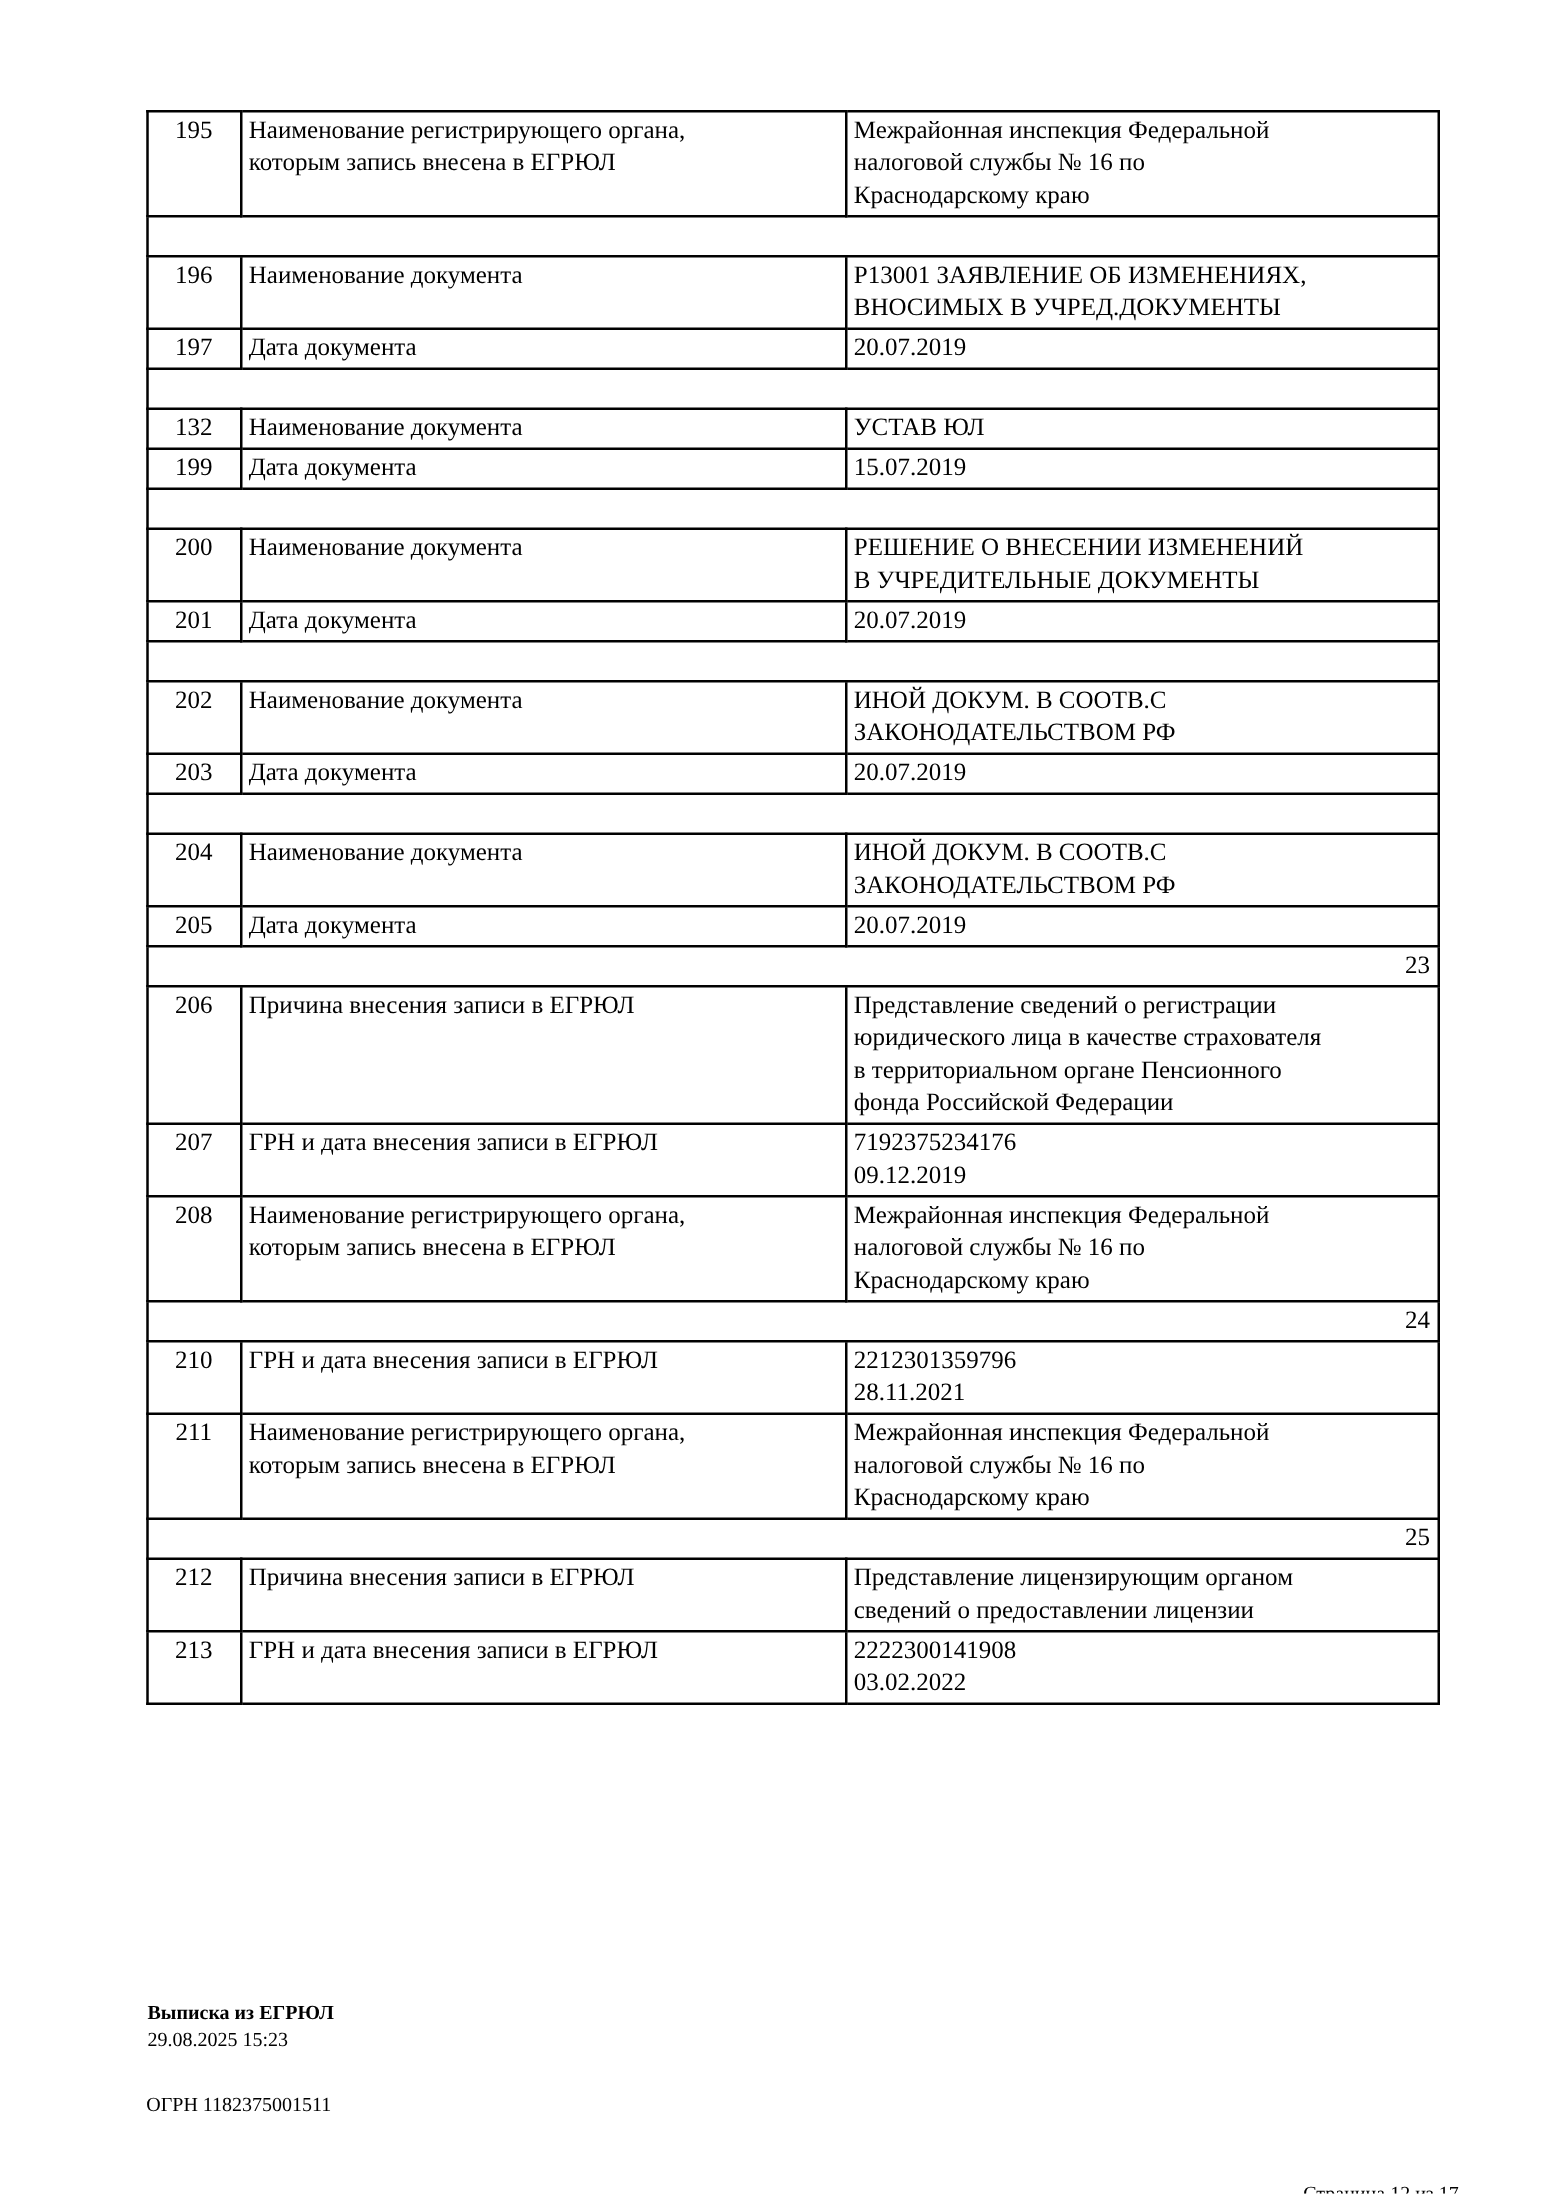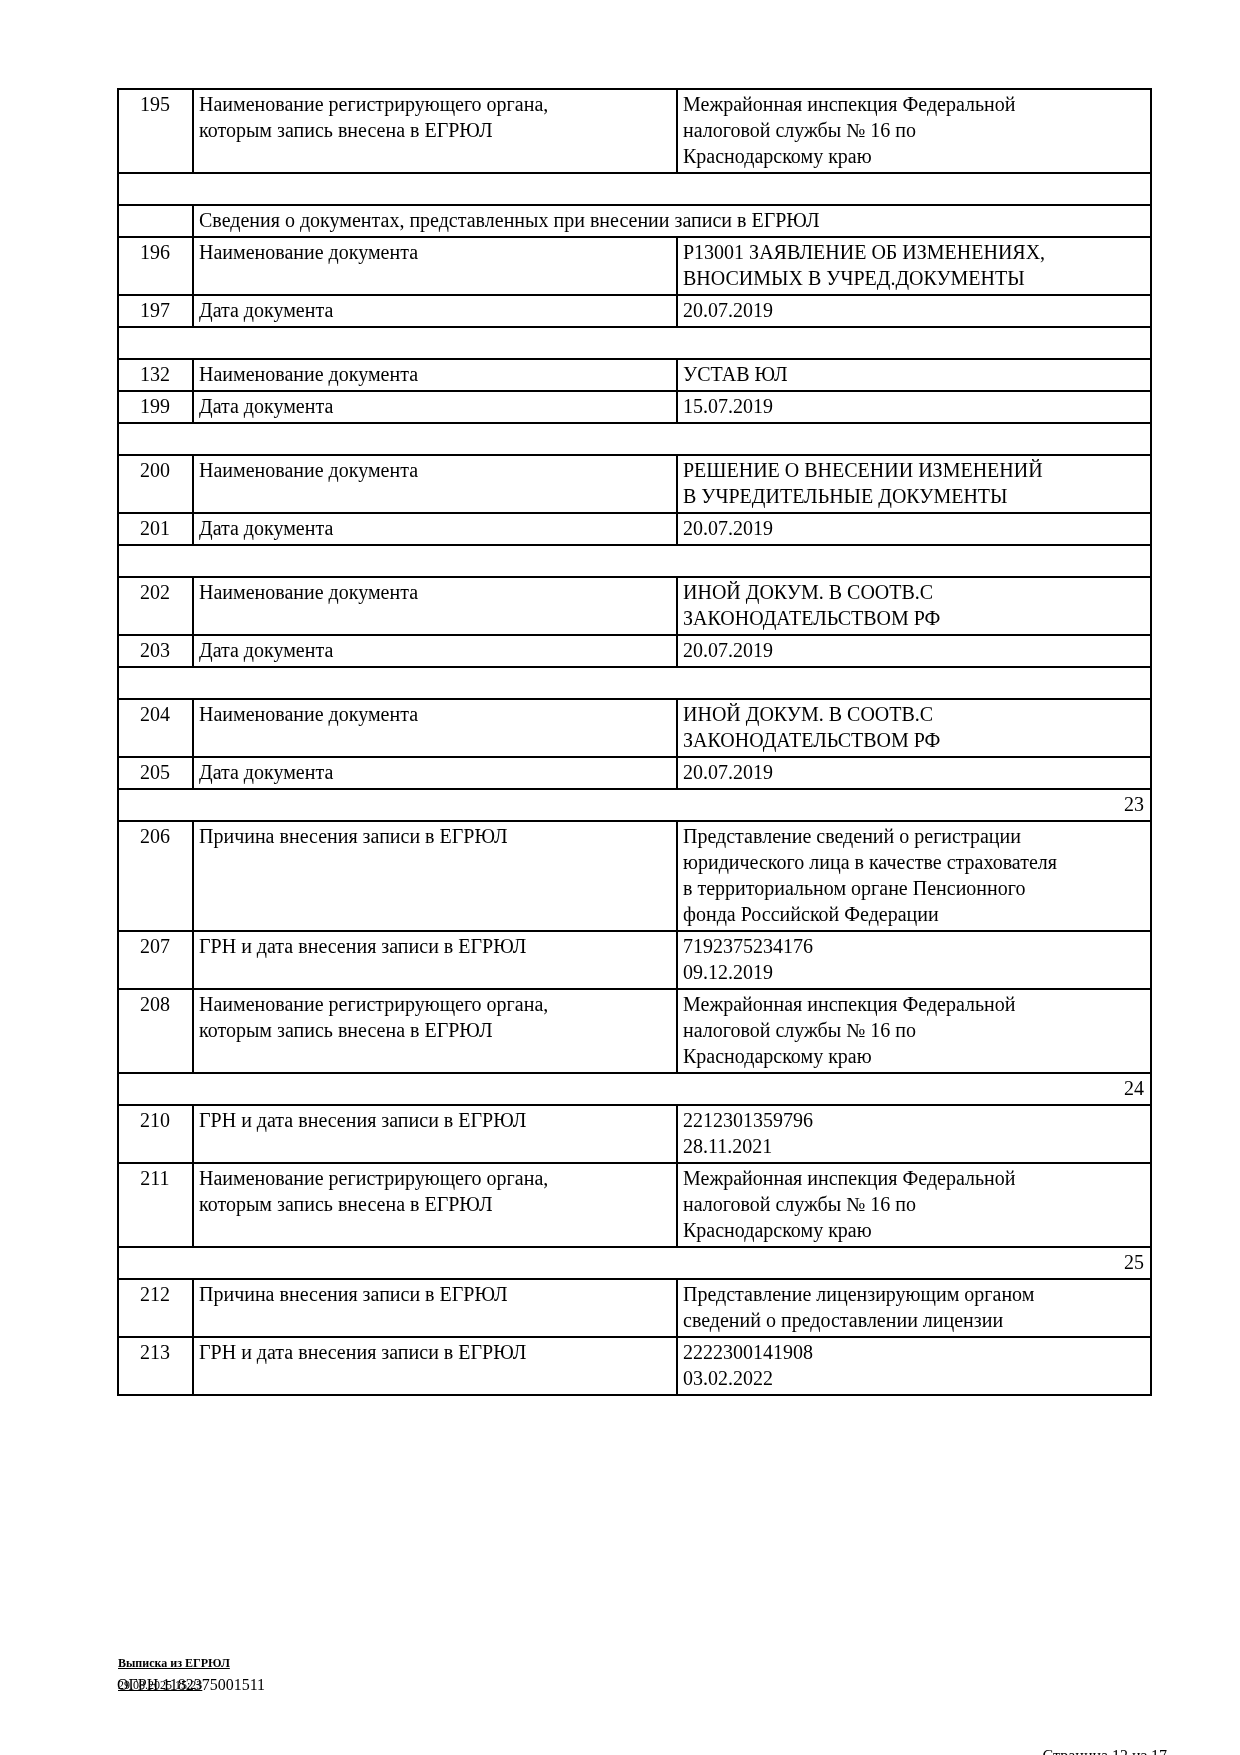--- a/index.html
+++ b/index.html
@@ -36,22 +36,22 @@
     padding: 1px 2px 3px 2px;
     border-radius: 15px;
   }
   td.c-spacer { height: 32px; padding: 0; }
   td.c-section {
     text-align: right;
     font-weight: normal;
   }
   .footer-left {
     position: absolute;
-    left: 118px; top: 1652px;
-    font-size: 12px; line-height: 22px; text-decoration: underline;
+    left: 118px; top: 1600px;
+    font-size: 16px; line-height: 22px;
   }
   .footer-left .f-line1 { font-weight: bold; }
   .footer-center {
     position: absolute;
     left: 117px; top: 1674px;
     width: 1033px;
     text-align: left;
     font-size: 16px; line-height: 22px;
   }
   .footer-right {
@@ -78,24 +78,20 @@
         <td class="c-label">Наименование регистрирующего органа,
 которым запись внесена в ЕГРЮЛ</td>
         <td class="c-value">Межрайонная инспекция Федеральной
 налоговой службы № 16 по
 Краснодарскому краю</td>
       </tr>
       <tr>
         <td class="c-spacer" colspan="3"></td>
       </tr>
       <tr>
-        <td class="c-num"></td>
-        <td class="c-ghead" colspan="2">Сведения о документах, представленных при внесении записи в ЕГРЮЛ</td>
-      </tr>
-      <tr>
         <td class="c-num">196</td>
         <td class="c-label">Наименование документа</td>
         <td class="c-value">Р13001 ЗАЯВЛЕНИЕ ОБ ИЗМЕНЕНИЯХ,
 ВНОСИМЫХ В УЧРЕД.ДОКУМЕНТЫ</td>
       </tr>
       <tr>
         <td class="c-num">197</td>
         <td class="c-label">Дата документа</td>
         <td class="c-value">20.07.2019</td>
       </tr>

